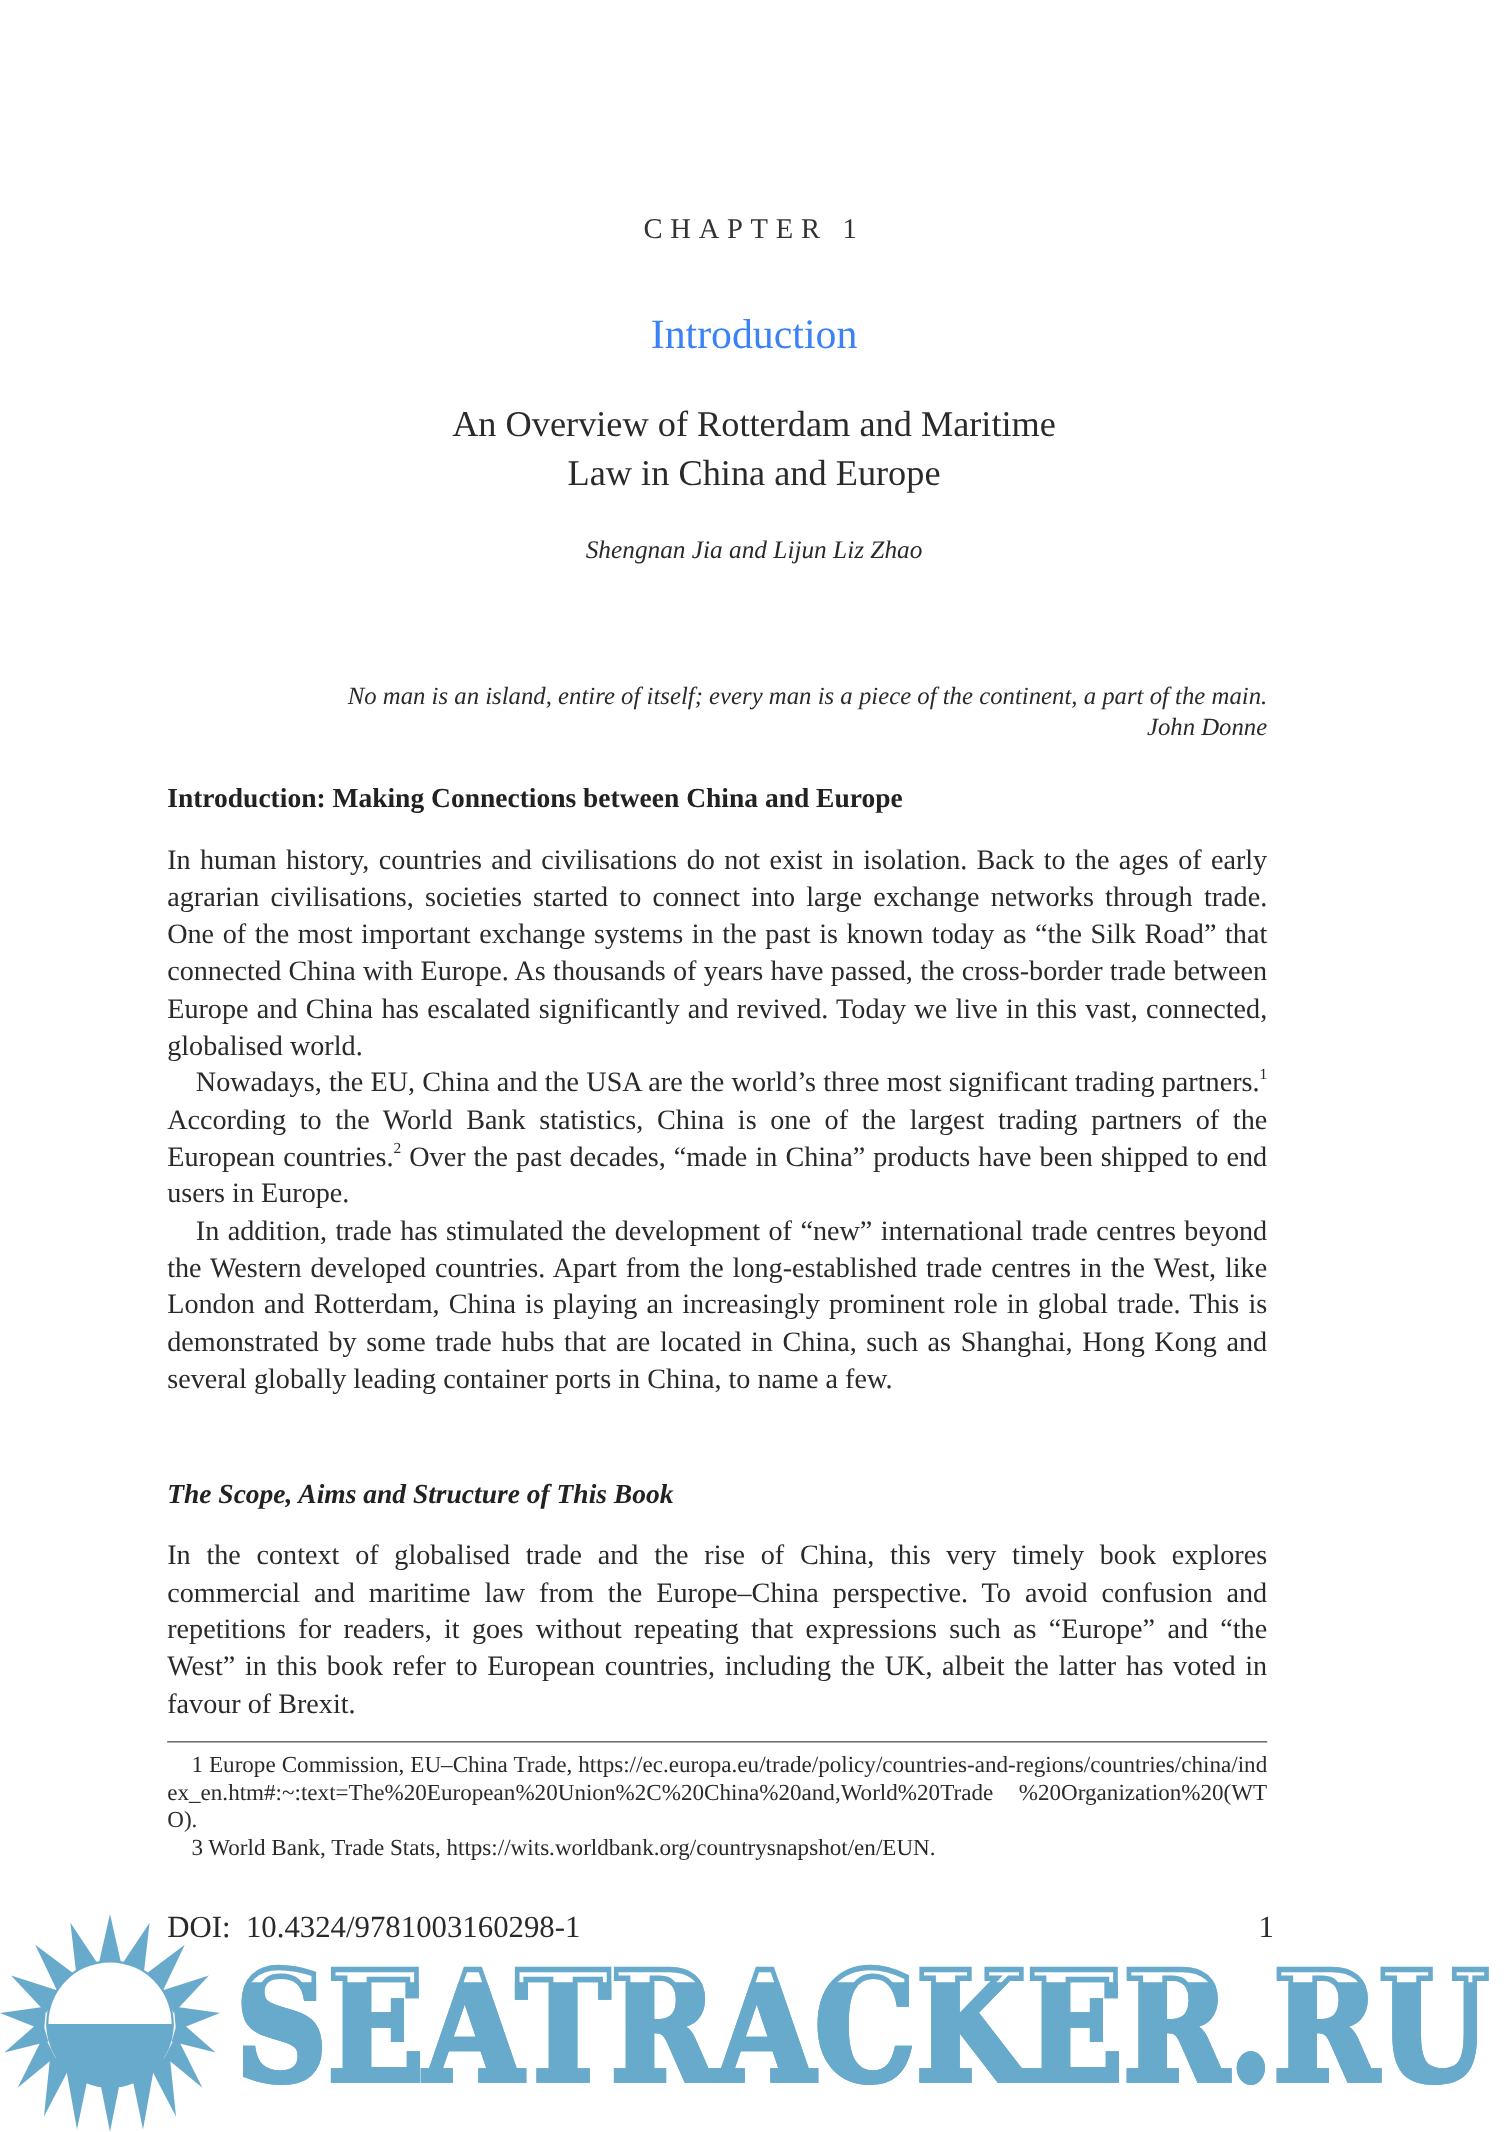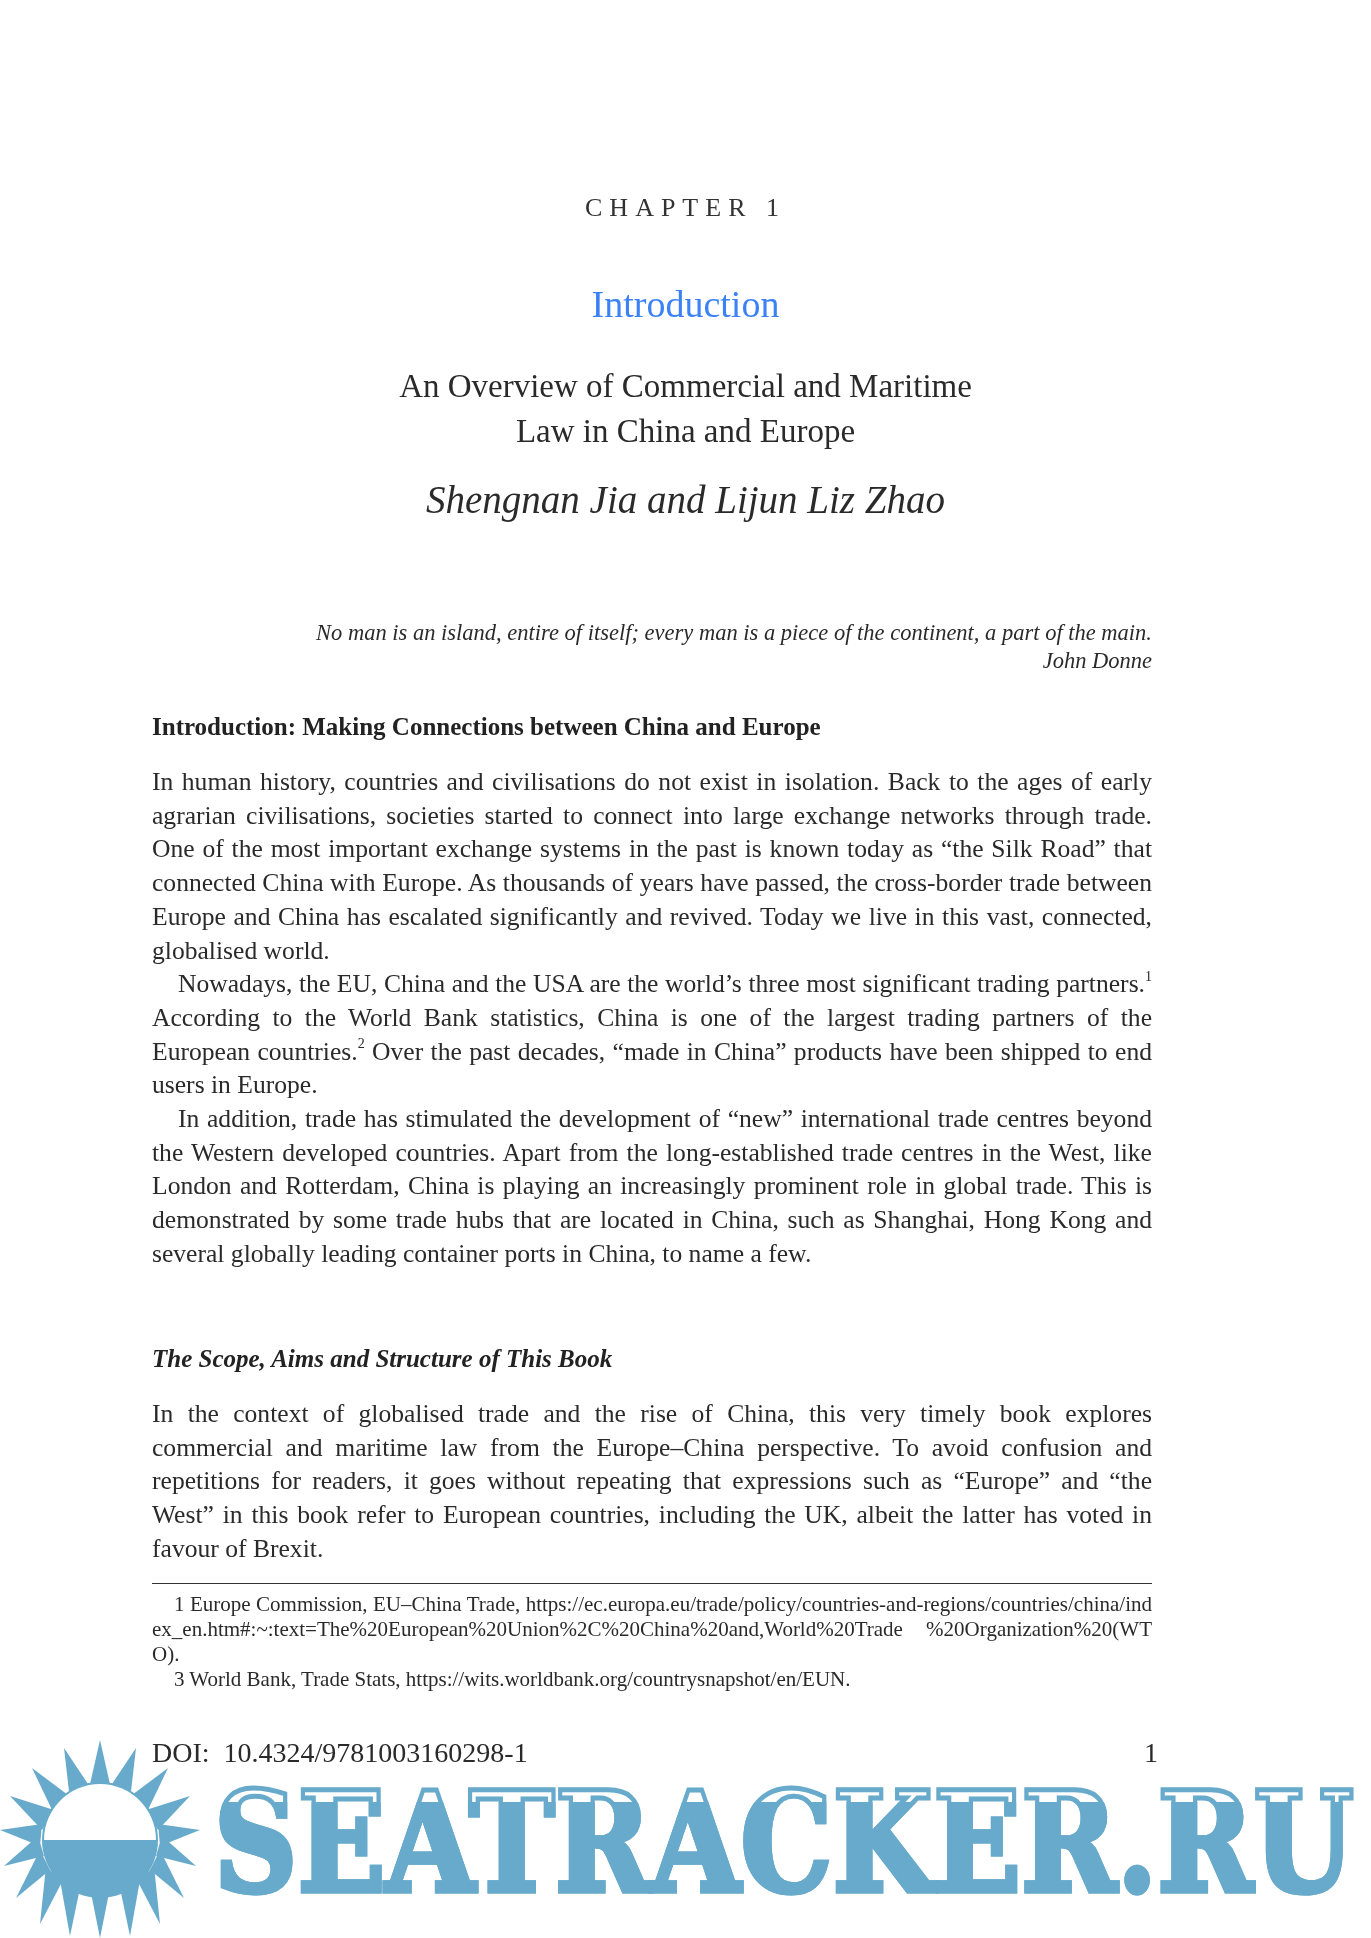--- a/index.html
+++ b/index.html
@@ -5,21 +5,21 @@
   html, body { margin: 0; padding: 0; background: #ffffff; }
   body { width: 1371px; height: 1938px; position: relative; overflow: hidden;
          font-family: "Liberation Serif", "DejaVu Serif", serif; color: #222222; }
   .page { position: absolute; left: 0; top: 0; width: 1371px; height: 1938px; }
   .col { position: absolute; left: 152px; width: 1000px; }
   .center { position: absolute; left: 0; width: 1371px; text-align: center; }
 
   .chapter-label { top: 193px; font-size: 26px; letter-spacing: 7px; color: #333; }
   .chapter-title { top: 282px; font-size: 38px; color: #3b82f6; }
   .subtitle { top: 364px; font-size: 33px; line-height: 45px; color: #2a2a2a; }
-  .authors { top: 477px; font-size: 39px; font-style: italic; color: #2a2a2a; }
+  .authors { top: 487px; font-size: 23px; font-style: italic; color: #2a2a2a; }
 
   .epigraph { top: 619px; text-align: right; font-style: italic; font-size: 22.5px; line-height: 28px; color: #2a2a2a; }
   .h2 { font-weight: bold; font-size: 25px; color: #222; }
   .h2-a { top: 713px; }
   .h2-b { top: 1345px; font-style: italic; }
 
   .body-text { font-size: 25.6px; line-height: 33.7px; text-align: justify; color: #2a2a2a; }
   .body-text p { margin: 0; }
   .body-text p.indent { text-indent: 26px; }
   .bt-a { top: 765px; }
@@ -37,21 +37,21 @@
   .watermark { position: absolute; left: 0; top: 1738px; width: 1151px; height: 200px; }
 </style>
 </head>
 <body>
 
 <div class="page">
 
   <div class="center chapter-label">CHAPTER 1</div>
   <div class="center chapter-title">Introduction</div>
   <div class="center subtitle">
-    <div>An Overview of Commercial and Maritime</div>
+    <div>An Overview of Rotterdam and Maritime</div>
     <div>Law in China and Europe</div>
   </div>
   <div class="center authors">Shengnan Jia and Lijun Liz Zhao</div>
 
   <div class="col epigraph">
     <div>No man is an island, entire of itself; every man is a piece of the continent, a part of the main.</div>
     <div>John Donne</div>
   </div>
 
   <div class="col h2 h2-a">Introduction: Making Connections between China and Europe</div>

